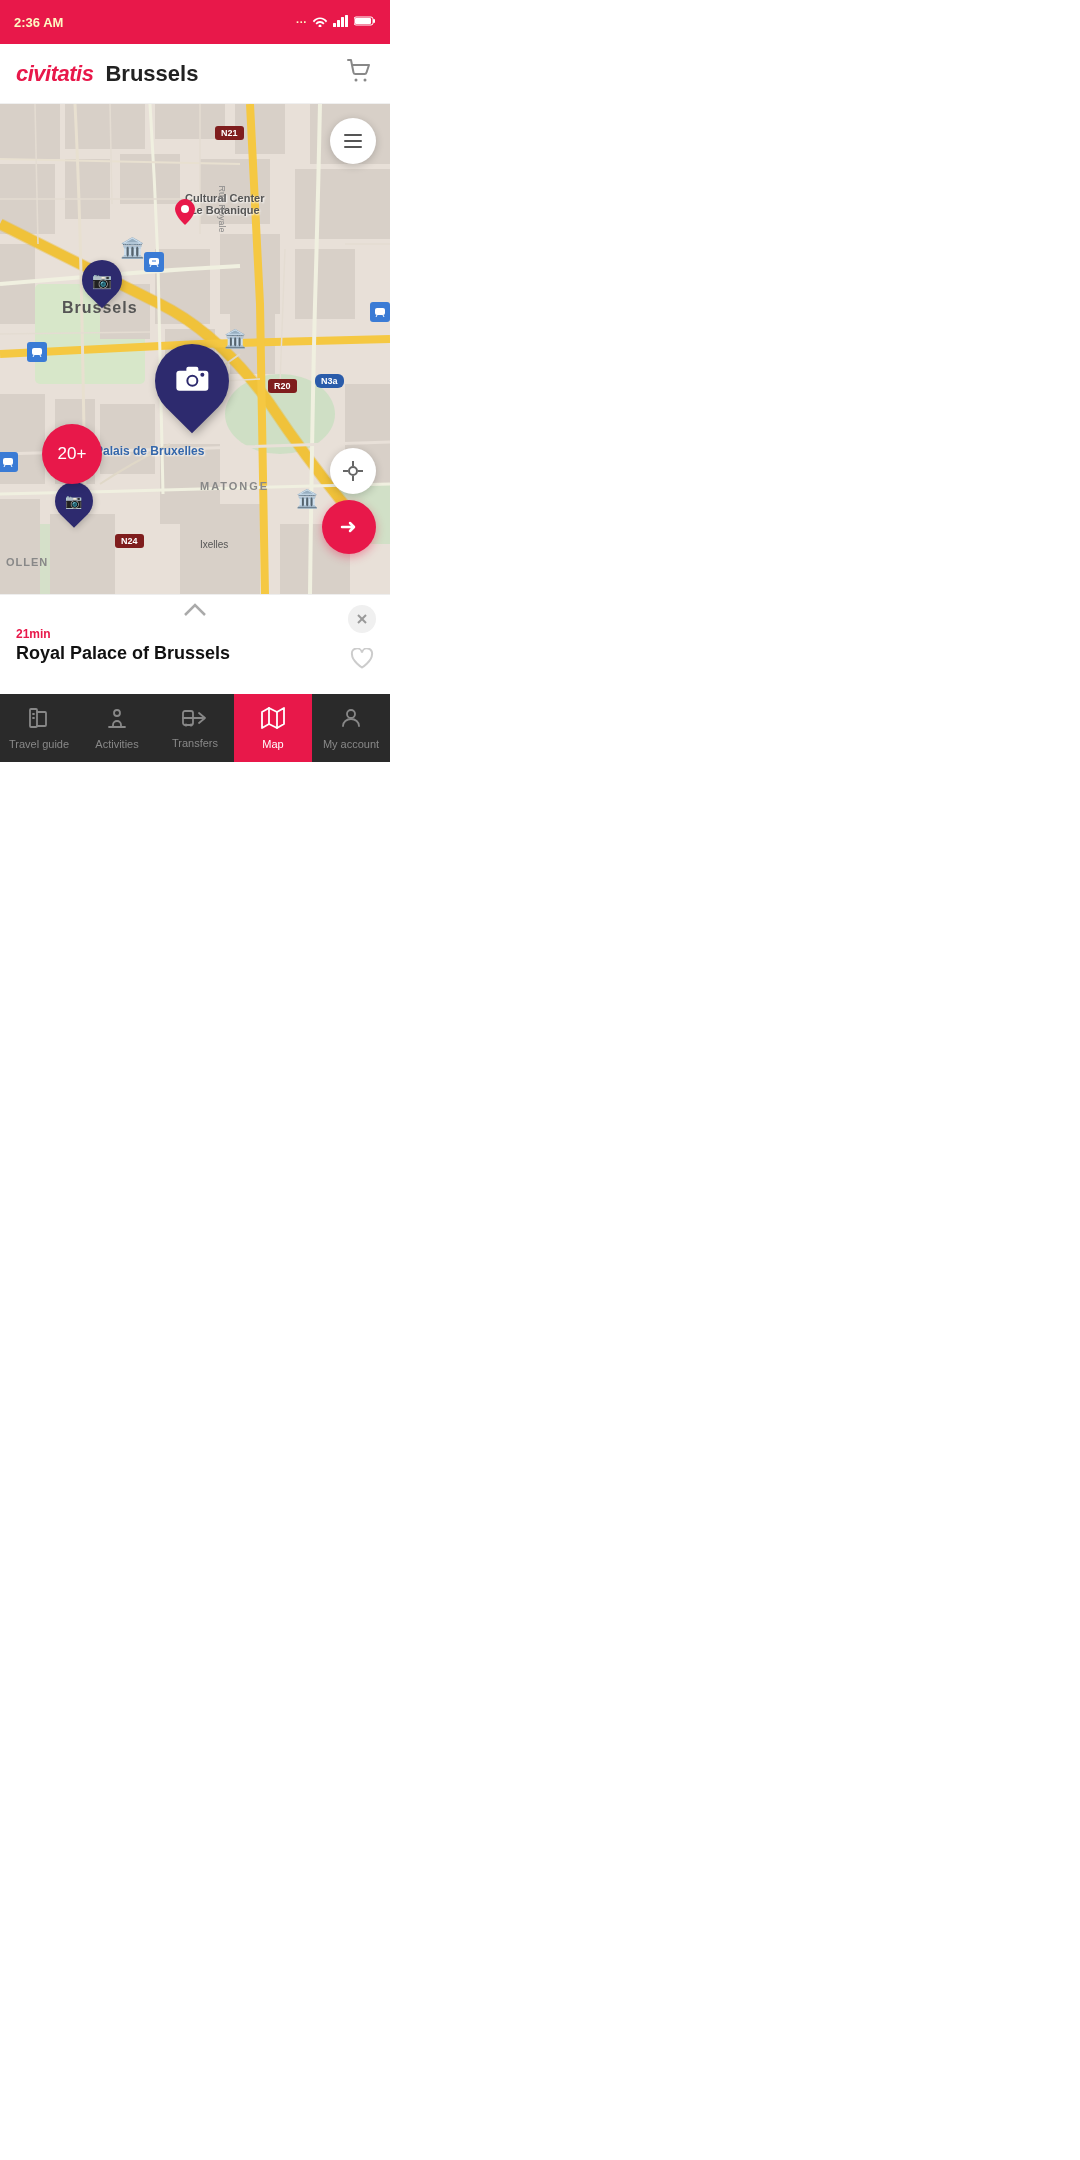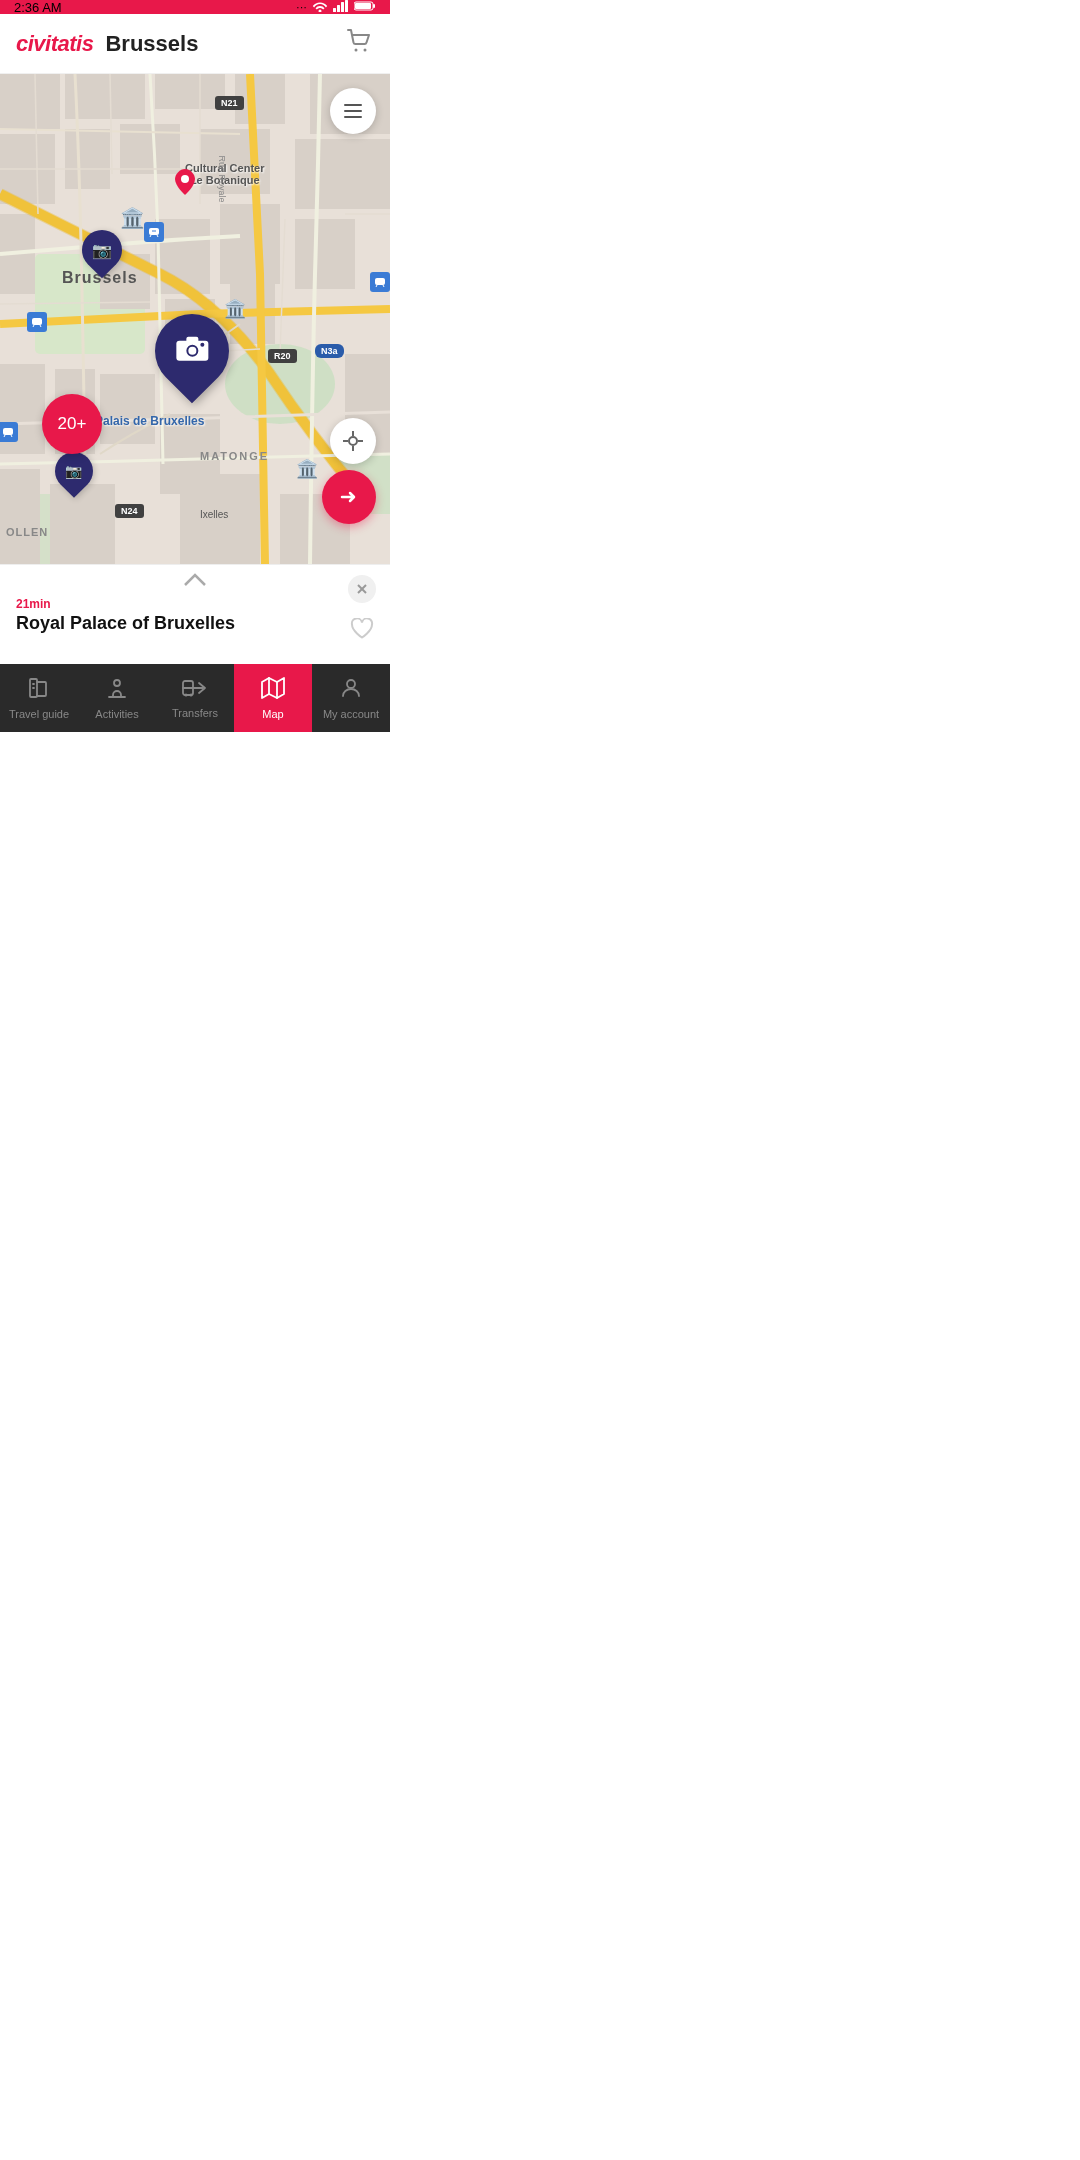--- a/index.html
+++ b/index.html
@@ -10,28 +10,28 @@
       min-height: 780px;
       font-family: -apple-system, BlinkMacSystemFont, 'Segoe UI', sans-serif;
       background: #fff;
       overflow-x: hidden;
       position: relative;
     }
 
     
     .status-bar {
       background: #e8184a;
-      color: #000000;
+      color: #fef9c3;
       display: flex;
       justify-content: space-between;
       align-items: center;
       padding: 6px 14px;
-      height: 14px;
+      height: 44px;
       font-size: 13px;
-      font-weight: 400;
+      font-weight: 700;
     }
     .status-right {
       display: flex;
       align-items: center;
       gap: 5px;
     }
     .status-icon { font-size: 11px; }
 
     
     .header {
@@ -249,21 +249,21 @@
       color: #36a;
       font-size: 11px;
       font-weight: 700;
       pointer-events: none;
       text-shadow: 1px 1px 2px white;
     }
 
     
     .route-badge {
       position: absolute;
-      background: #404040;
+      background: #7f1d1d;
       color: white;
       font-size: 9px;
       font-weight: 700;
       padding: 2px 6px;
       border-radius: 3px;
       pointer-events: none;
     }
 
     
     .transit-icon {
@@ -595,21 +595,21 @@
       <polyline points="2,12 12,2 22,12"></polyline>
     </svg>
   </div>
   <div class="close-card-btn">
     <svg width="12" height="12" viewBox="0 0 12 12" fill="none" stroke="#999" stroke-width="2">
       <line x1="2" y1="2" x2="10" y2="10"></line>
       <line x1="10" y1="2" x2="2" y2="10"></line>
     </svg>
   </div>
   <div class="card-time">21min</div>
-  <div class="card-title">Royal Palace of Bruxelles</div>
+  <div class="card-title">Royal Palace of Brussels</div>
   <div class="heart-btn">
     <svg width="24" height="22" viewBox="0 0 24 22" fill="none" stroke="#ccc" stroke-width="2">
       <path d="M12 19.5C12 19.5 2 13 2 6.5A5 5 0 0112 4.5 5 5 0 0122 6.5C22 13 12 19.5 12 19.5z"></path>
     </svg>
   </div>
 </div>
 
 <div class="bottom-nav">
 
   <div class="nav-item">

